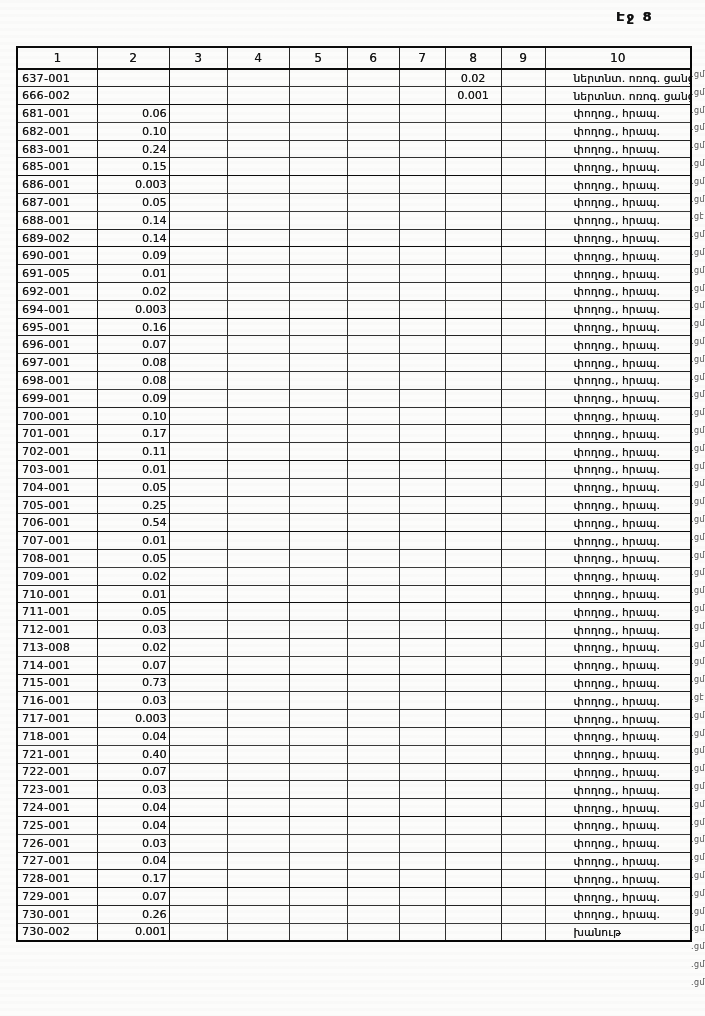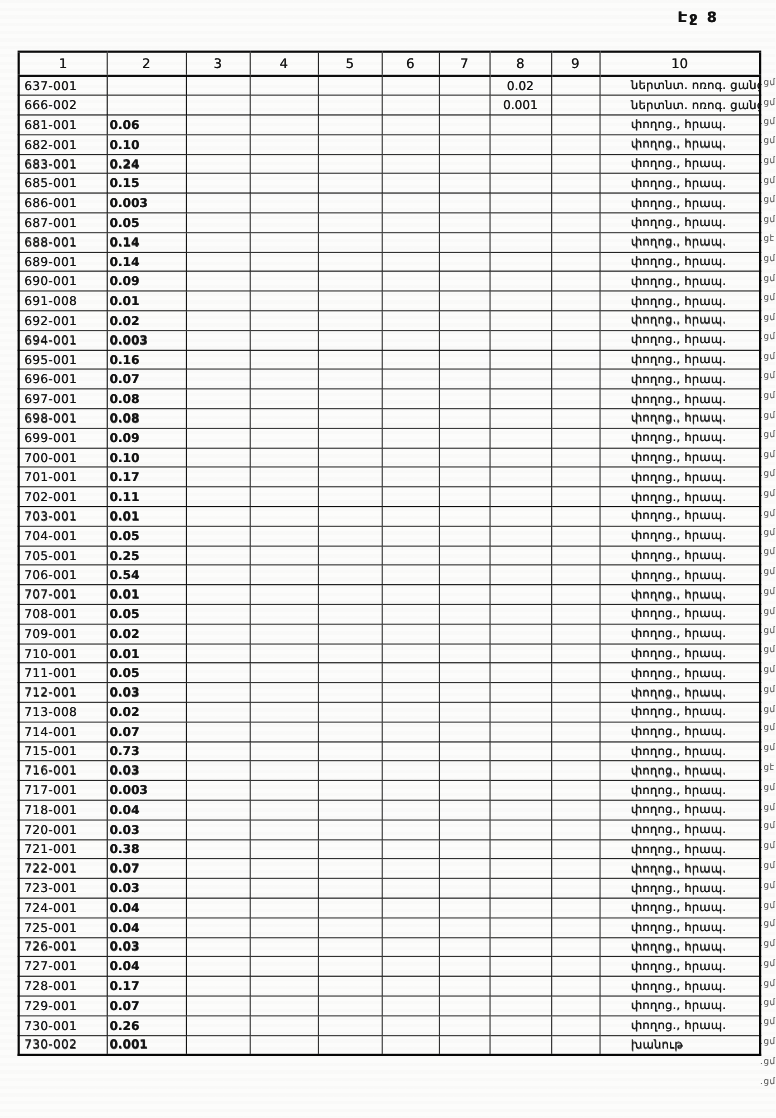--- a/index.html
+++ b/index.html
@@ -47,21 +47,21 @@
   .doc-table thead th {
     height: 20px;
     font-size: 12px;
     font-weight: normal;
     text-align: center;
     border-bottom: 2px solid #101010;
     border-top: 2px solid #101010;
   }
   .doc-table tbody tr { height: 17.8px; }
   .doc-table td.c1  { text-align: left;  padding-left: 4px; font-size: 11px; letter-spacing: 0.3px; }
-  .doc-table td.c2  { text-align: left; font-size: 11px; font-weight: bold; }
+  .doc-table td.c2  { text-align: right; font-size: 11px; }
   .doc-table td.c8  { text-align: center; font-size: 11px; }
   .doc-table td.c10 { text-align: left; padding-left: 3px; font-size: 10.5px; letter-spacing: 0.2px; }
   
   .doc-table tbody tr:nth-child(4n+2) td { border-bottom-color: #101010; }
   .doc-table tbody tr:nth-child(5n+3) td { border-bottom-color: #3d3d3d; }
   .doc-table tbody tr:nth-child(15) td.c10,
   .doc-table tbody tr:nth-child(37) td.c10,
   .doc-table tbody tr:nth-child(44) td.c10 { border-bottom-style: dashed; }
   .doc-table td.c3, .doc-table td.c4, .doc-table td.c5,
   .doc-table td.c6, .doc-table td.c7, .doc-table td.c9 { border-color: #343434; }
@@ -219,21 +219,21 @@
         <td class="c3"></td>
         <td class="c4"></td>
         <td class="c5"></td>
         <td class="c6"></td>
         <td class="c7"></td>
         <td class="c8"></td>
         <td class="c9"></td>
         <td class="c10">փողոց., հրապ.</td>
       </tr>
       <tr>
-        <td class="c1">689-001</td>
+        <td class="c1">689-002</td>
         <td class="c2">0.14</td>
         <td class="c3"></td>
         <td class="c4"></td>
         <td class="c5"></td>
         <td class="c6"></td>
         <td class="c7"></td>
         <td class="c8"></td>
         <td class="c9"></td>
         <td class="c10">փողոց., հրապ.</td>
       </tr>
@@ -243,21 +243,21 @@
         <td class="c3"></td>
         <td class="c4"></td>
         <td class="c5"></td>
         <td class="c6"></td>
         <td class="c7"></td>
         <td class="c8"></td>
         <td class="c9"></td>
         <td class="c10">փողոց., հրապ.</td>
       </tr>
       <tr>
-        <td class="c1">691-008</td>
+        <td class="c1">691-005</td>
         <td class="c2">0.01</td>
         <td class="c3"></td>
         <td class="c4"></td>
         <td class="c5"></td>
         <td class="c6"></td>
         <td class="c7"></td>
         <td class="c8"></td>
         <td class="c9"></td>
         <td class="c10">փողոց., հրապ.</td>
       </tr>
@@ -567,34 +567,22 @@
         <td class="c3"></td>
         <td class="c4"></td>
         <td class="c5"></td>
         <td class="c6"></td>
         <td class="c7"></td>
         <td class="c8"></td>
         <td class="c9"></td>
         <td class="c10">փողոց., հրապ.</td>
       </tr>
       <tr>
-        <td class="c1">720-001</td>
-        <td class="c2">0.03</td>
-        <td class="c3"></td>
-        <td class="c4"></td>
-        <td class="c5"></td>
-        <td class="c6"></td>
-        <td class="c7"></td>
-        <td class="c8"></td>
-        <td class="c9"></td>
-        <td class="c10">փողոց., հրապ.</td>
-      </tr>
-      <tr>
         <td class="c1">721-001</td>
-        <td class="c2">0.38</td>
+        <td class="c2">0.40</td>
         <td class="c3"></td>
         <td class="c4"></td>
         <td class="c5"></td>
         <td class="c6"></td>
         <td class="c7"></td>
         <td class="c8"></td>
         <td class="c9"></td>
         <td class="c10">փողոց., հրապ.</td>
       </tr>
       <tr>

